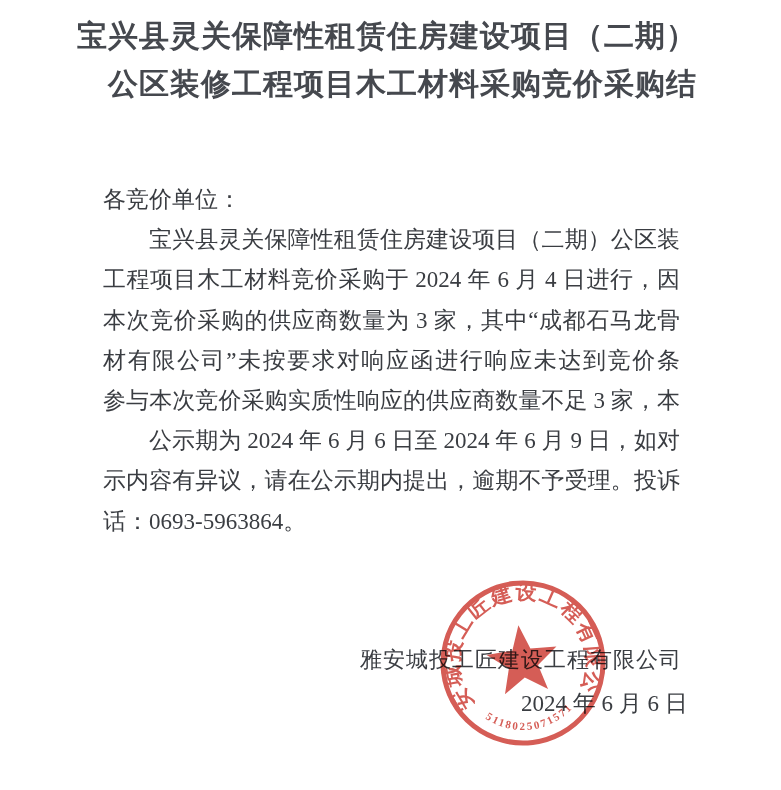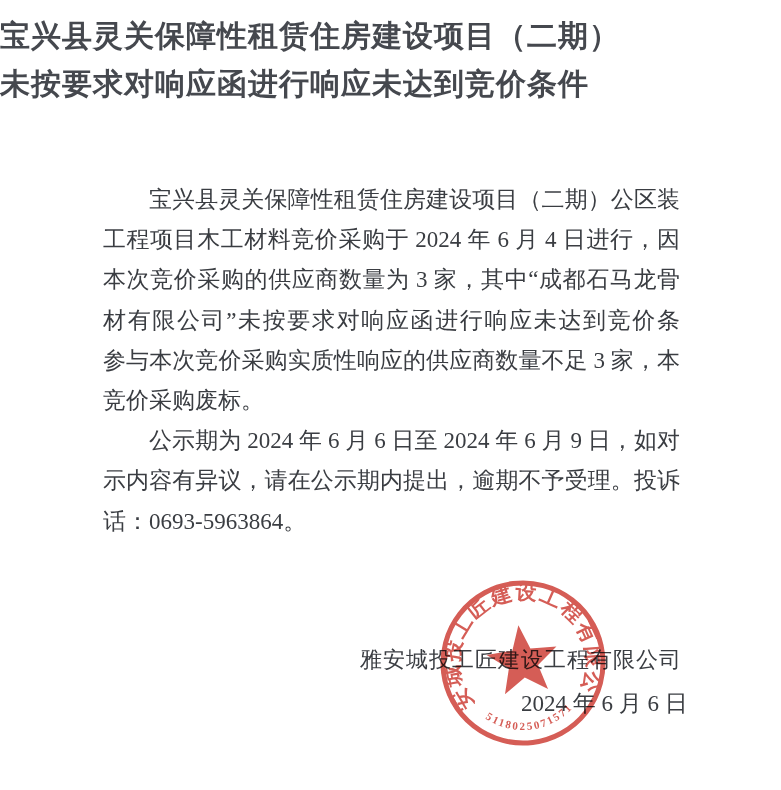--- a/index.html
+++ b/index.html
@@ -5,25 +5,26 @@
   html,body{margin:0;padding:0;background:#ffffff;}
   .page{
     position:relative;
     width:781px;height:790px;
     background:#ffffff;
     overflow:hidden;
     font-family:"Liberation Serif","DejaVu Serif",serif;
   }
   .title{
     position:absolute;top:12px;left:0;width:653px;
-    text-align:left;
+    text-align:right;
     font-size:30px;font-weight:bold;
     line-height:48px;
     color:#45484e;
     letter-spacing:1px;
+    padding-left:44px;
   }
   .body-text{
     position:absolute;top:180px;left:103px;width:577px;
     font-size:23px;color:#3a3d42;
   }
   .line{
     height:40.2px;line-height:40.2px;
     white-space:nowrap;
   }
   .jl{
@@ -53,30 +54,30 @@
   }
   .seal svg{display:block;}
 </style>
 </head>
 <body>
 
 <div class="page">
 
   <div class="title">
     <div>宝兴县灵关保障性租赁住房建设项目（二期）</div>
-    <div>未按要求对响应函进行响应未达到竞价条件</div>
+    <div>公区装修工程项目木工材料采购竞价采购结</div>
   </div>
 
   <div class="body-text">
+    <div class="line">各竞价单位：</div>
     <div class="line jl indent">宝兴县灵关保障性租赁住房建设项目（二期）公区装修</div>
     <div class="line jl">工程项目木工材料竞价采购于 2024 年 6 月 4 日进行，因参与</div>
     <div class="line jl">本次竞价采购的供应商数量为 3 家，其中“成都石马龙骨建</div>
     <div class="line jl">材有限公司”未按要求对响应函进行响应未达到竞价条件，</div>
     <div class="line jl">参与本次竞价采购实质性响应的供应商数量不足 3 家，本次</div>
-    <div class="line">竞价采购废标。</div>
     <div class="line jl indent">公示期为 2024 年 6 月 6 日至 2024 年 6 月 9 日，如对公</div>
     <div class="line jl">示内容有异议，请在公示期内提出，逾期不予受理。投诉电</div>
     <div class="line">话：0693-5963864。</div>
   </div>
 
   <div class="sig-company">雅安城投工匠建设工程有限公司</div>
   <div class="sig-date">2024 年 6 月 6 日</div>
 
   <div class="seal">
     <svg viewBox="0 0 174 174" width="174" height="174" xmlns="http://www.w3.org/2000/svg">

